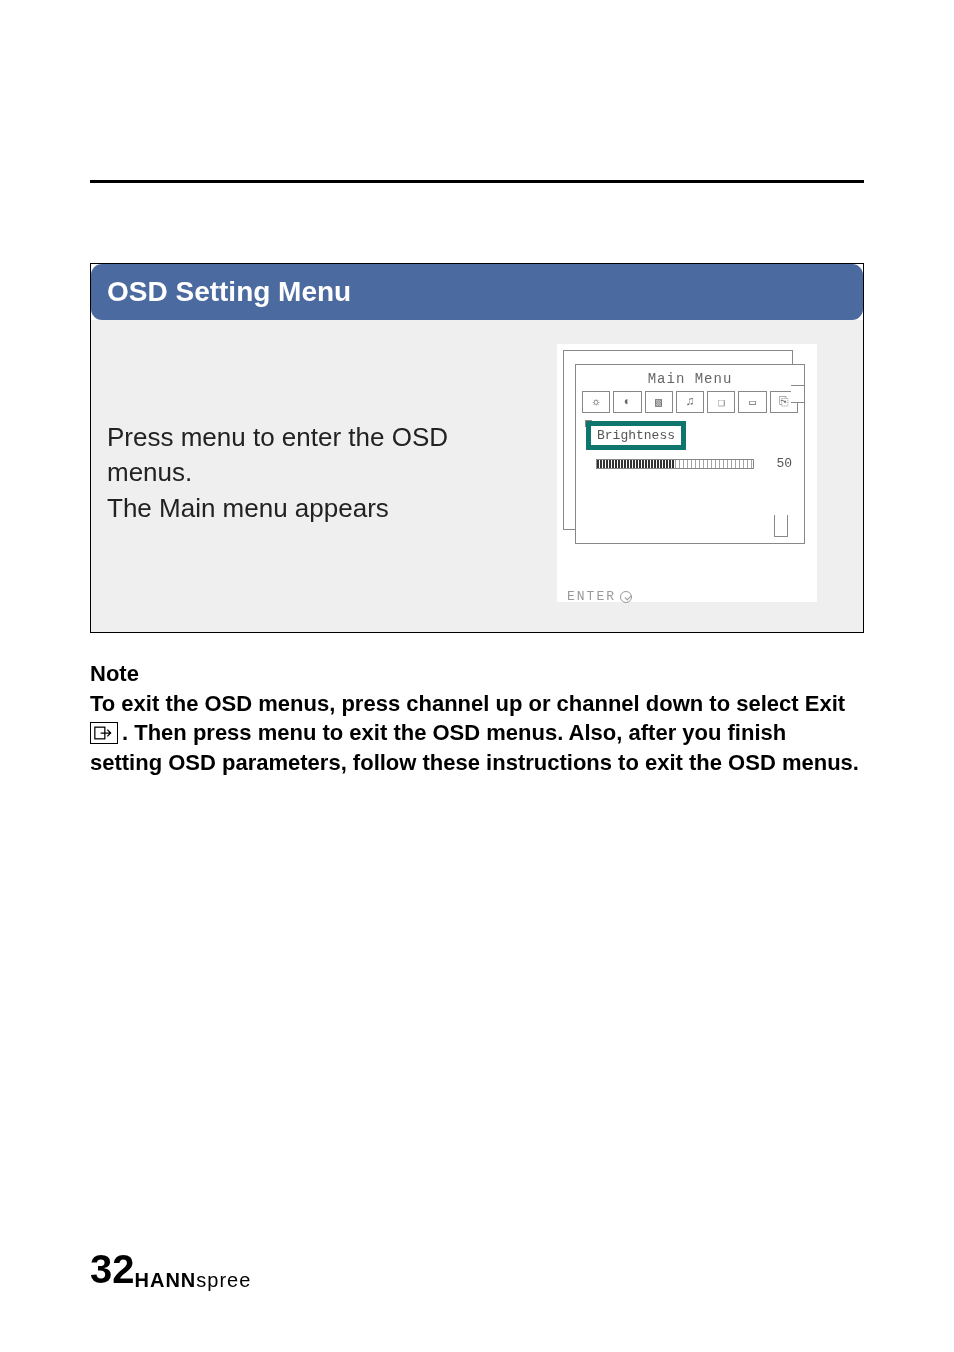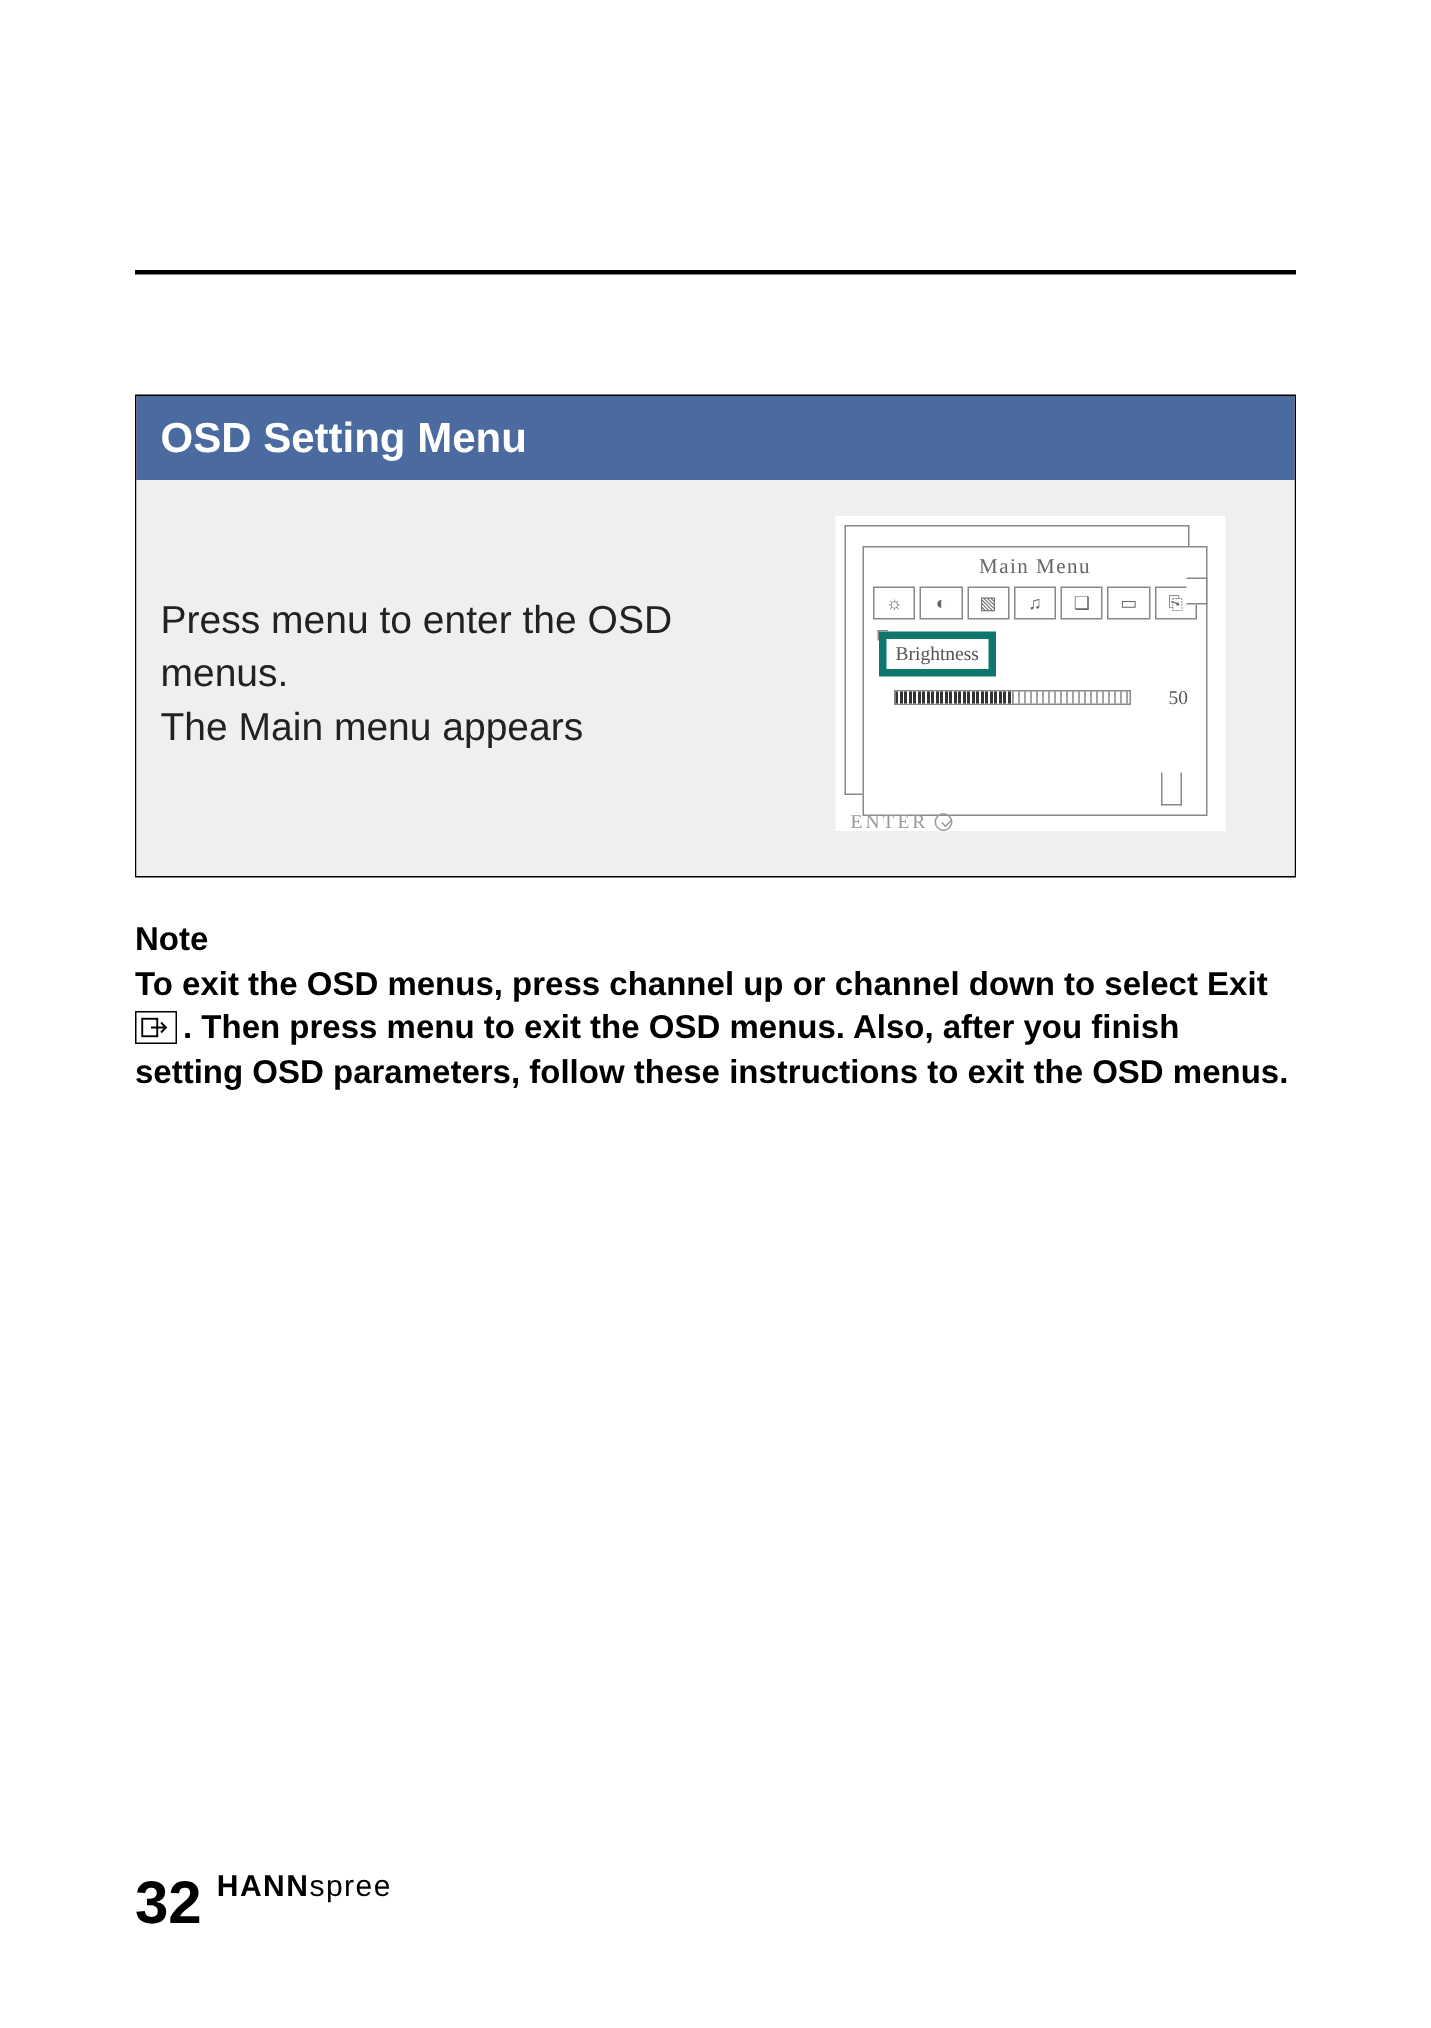--- a/index.html
+++ b/index.html
@@ -1,24 +1,24 @@
 <!DOCTYPE html>
 <html><head>
 <meta charset="utf-8">
 <style>
   * { box-sizing: border-box; margin: 0; padding: 0; }
   html, body { width: 954px; height: 1352px; background: #fff; font-family: Arial, Helvetica, sans-serif; color: #000; }
   .page { position: relative; width: 954px; height: 1352px; padding: 90px 90px 0 90px; }
   .top-rule { border: none; border-top: 3px solid #000; margin-top: 90px; margin-bottom: 80px; }
   .card { border: 1px solid #000; }
-  .card-header { background: #4a6aa0; color: #fff; font-weight: bold; font-size: 28px; padding: 12px 16px; }
+  .card-header { background: #4a6aa0; color: #fff; font-weight: bold; font-size: 28px; padding: 12px 16px; border-radius: 11px; }
   .card-body { display: flex; align-items: center; gap: 20px; padding: 24px 16px 30px 16px; background: #efefef; }
   .left-col { flex: 1; font-size: 26px; color: #222; line-height: 1.35; }
   .right-col { width: 320px; display:flex; justify-content:center; }
-  .osd-panel { position: relative; width: 260px; height: 210px; background:#fff; font-family: Liberation Serif, serif; color:#555; }
+  .osd-panel { position: relative; width: 260px; height: 258px; background:#fff; font-family: Liberation Mono, monospace; color:#555; }
   .osd-frame1 { position:absolute; left:6px; top:6px; width:230px; height:180px; border:1px solid #888; }
   .osd-frame2 { position:absolute; left:18px; top:20px; width:230px; height:180px; border:1px solid #888; background:#fff; }
   .mm-title { text-align:center; font-size:14px; padding:6px 0 4px 0; color:#666; letter-spacing:1px; }
   .icon-row { display:flex; gap:3px; padding:0 6px; }
   .icon-box { flex:1; height:22px; border:1px solid #888; display:flex; align-items:center; justify-content:center; font-size:12px; color:#666; }
   .param-box { margin:8px 6px 0 10px; display:inline-block; border:5px solid #0f766e; padding:2px 6px; font-size:13px; color:#555; position:relative; }
   .param-box::before { content:""; position:absolute; left:-6px; top:-6px; width:6px; height:6px; border-top:1px solid #888; border-left:1px solid #888; }
   .slider-row { display:flex; align-items:center; gap:10px; margin:6px 12px 0 20px; }
   .slider-track { flex:1; height:10px; border:1px solid #888; position:relative; background:#fff; }
   .slider-fill { position:absolute; left:0; top:0; bottom:0; width:50%; background: repeating-linear-gradient(90deg,#333 0 2px,#fff 2px 3px); }
@@ -27,21 +27,21 @@
   .enter-label { position:absolute; left:10px; bottom:-2px; font-size:13px; color:#999; letter-spacing:2px; display:flex; align-items:center; gap:4px; }
   .enter-icon { width:12px; height:12px; border:1px solid #999; border-radius:50%; position:relative; display:inline-block; }
   .enter-icon::after { content:""; position:absolute; top:2px; left:5px; width:3px; height:5px; border-right:1px solid #999; border-bottom:1px solid #999; transform:rotate(45deg); }
   .notch-tr { position:absolute; right:-1px; top:20px; width:14px; height:18px; border:1px solid #888; border-left:none; background:#fff; }
   .notch-br { position:absolute; right:16px; bottom:6px; width:14px; height:22px; border:1px solid #888; border-top:none; background:#fff; }
 
   .note-block { margin-top: 26px; font-size: 22px; font-weight: bold; line-height: 1.35; }
   .note-block .exit-icon { display:inline-flex; vertical-align:middle; width:28px; height:22px; border:1.5px solid #000; align-items:center; justify-content:center; margin-right:4px; position:relative; top:-2px; }
   .exit-icon svg { width:20px; height:14px; }
 
-  .footer { position:absolute; left:90px; bottom:60px; display:flex; align-items:flex-start; gap:10px; }
+  .footer { position:absolute; left:90px; bottom:60px; display:flex; align-items:flex-end; }
   .page-num { font-size:40px; font-weight:900; font-family: Arial Black, Arial, sans-serif; }
   .brand { font-size:20px; letter-spacing:1px; }
   .brand .b1 { font-weight:900; }
   .brand .b2 { font-weight:400; }
 </style>
 </head>
 <body>
 
 <div class="page">
   <hr class="top-rule">

